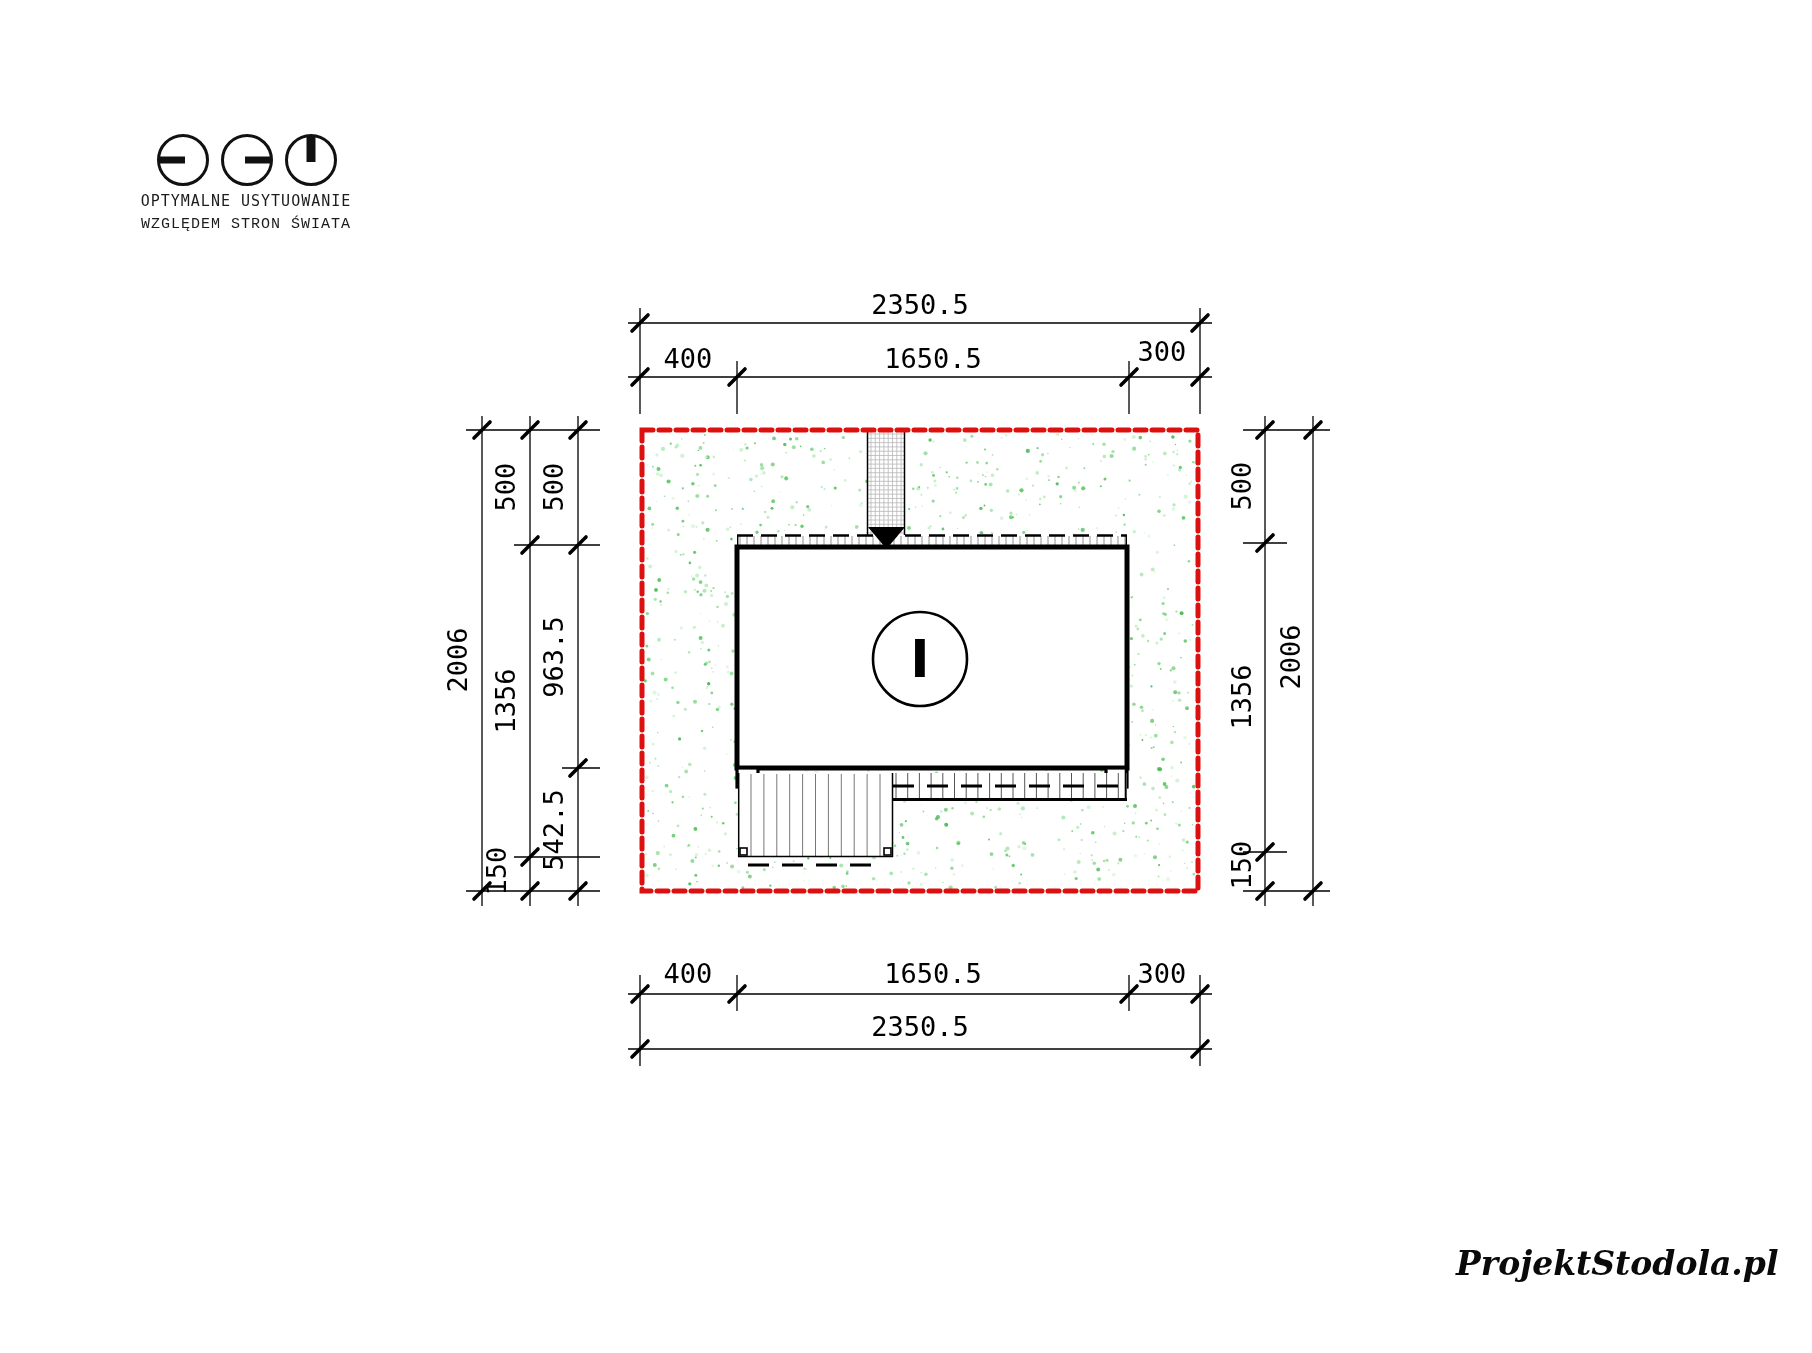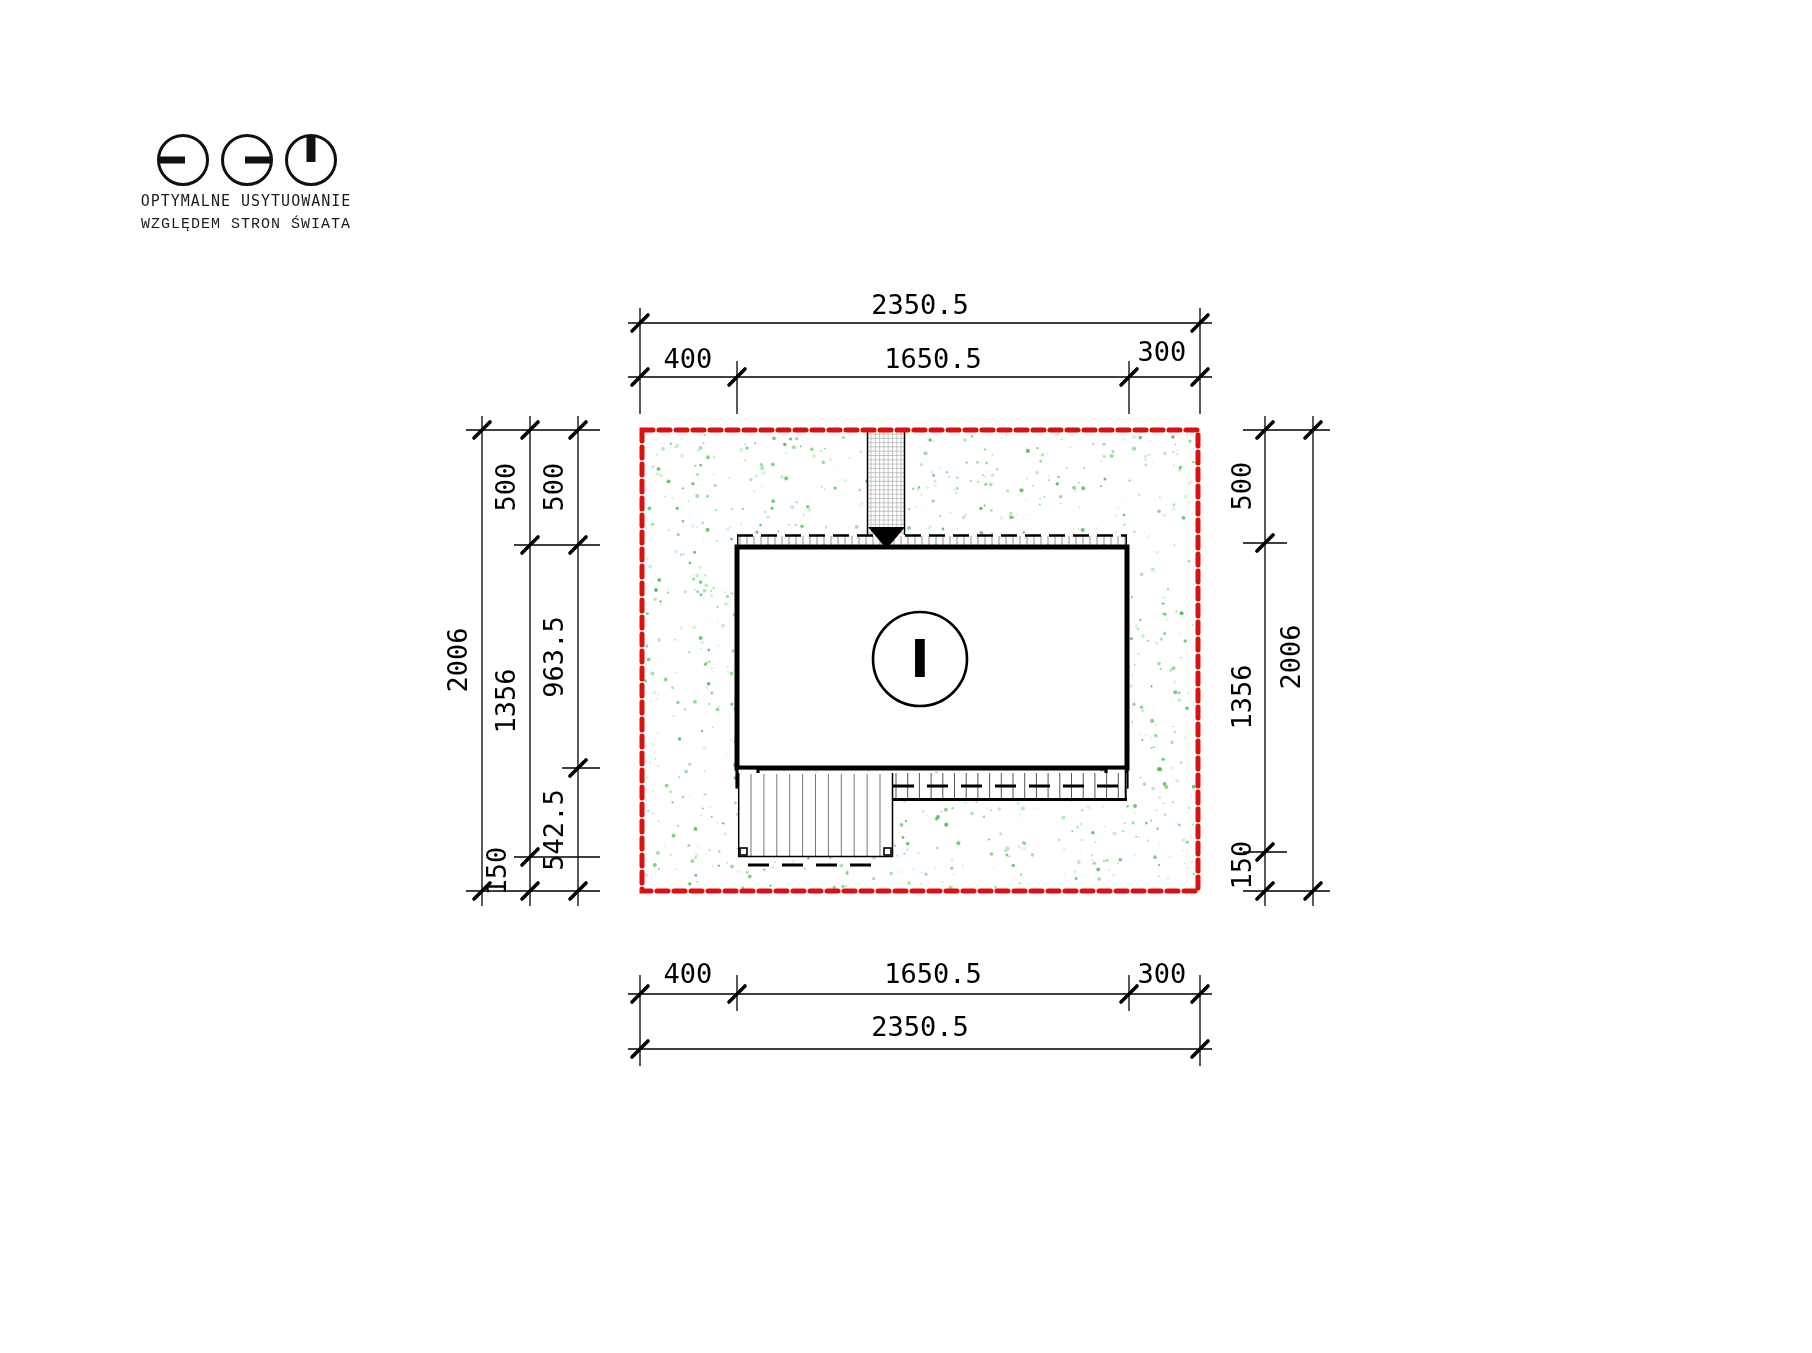--- a/index.html
+++ b/index.html
@@ -1529,13 +1529,14 @@
   <div class="dim vert" style="left:496px;top:851px;">150</div>
   <div class="dim vert" style="left:553px;top:467px;">500</div>
   <div class="dim vert" style="left:553px;top:637px;">963.5</div>
   <div class="dim vert" style="left:553px;top:810px;">542.5</div>
 
   <div class="dim vert" style="left:1241px;top:466px;">500</div>
   <div class="dim vert" style="left:1241px;top:677px;">1356</div>
   <div class="dim vert" style="left:1241px;top:845px;">150</div>
   <div class="dim vert" style="left:1290px;top:637px;">2006</div>
 
+  <div class="watermark" style="left:1456px;top:1224px;">ProjektStodola.pl</div>
 </div>
 
 </body></html>

